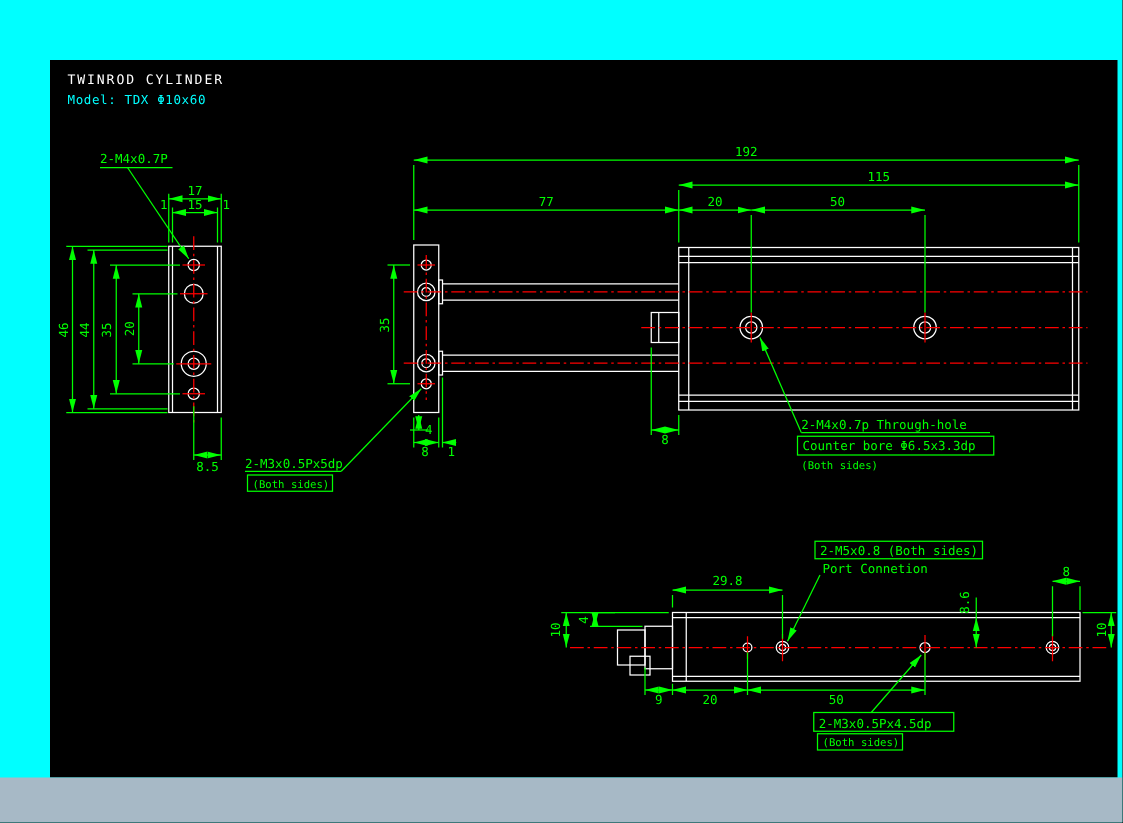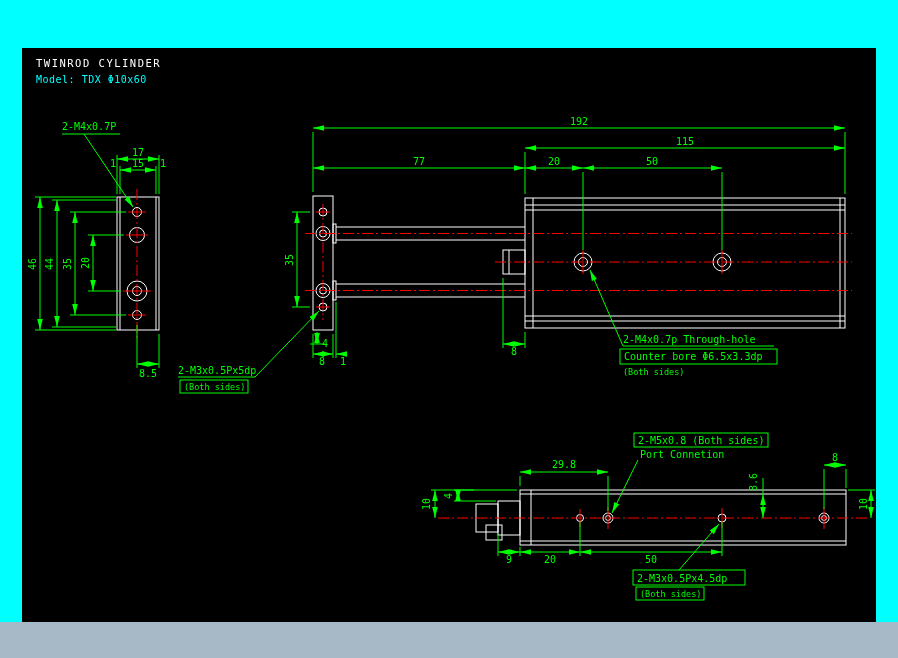--- a/index.html
+++ b/index.html
@@ -1,17 +1,17 @@
 <!DOCTYPE html>
 <html><head>
 <meta charset="utf-8">
 <style>
   html,body{margin:0;padding:0;background:#555;}
   .screen{position:relative;width:898px;height:658px;background:#00ffff;overflow:hidden;font-family:"DejaVu Sans Mono",monospace;}
-  .drawing-area{position:absolute;left:22px;top:48px;width:854px;height:574px;background:#000;}
+  .drawing-area{position:absolute;left:40px;top:48px;width:854px;height:574px;background:#000;}
   .bottom-bar{position:absolute;left:0;top:622px;width:898px;height:36px;background:#a7b9c6;}
   svg{display:block;}
   .geo{stroke:#ffffff;fill:none;stroke-width:1;}
   .cl{stroke:#ff0000;fill:none;stroke-width:1;stroke-dasharray:11 3 2 3;}
   .clt{stroke:#ff0000;fill:none;stroke-width:1;}
   .dim{stroke:#00ff00;fill:none;stroke-width:1;}
   .box{stroke:#00ff00;fill:none;stroke-width:1;}
   text{fill:#00ff00;font-family:"DejaVu Sans Mono",monospace;font-size:10px;}
   .t-mid{text-anchor:middle;}
   .t-note{font-size:8.5px;}

